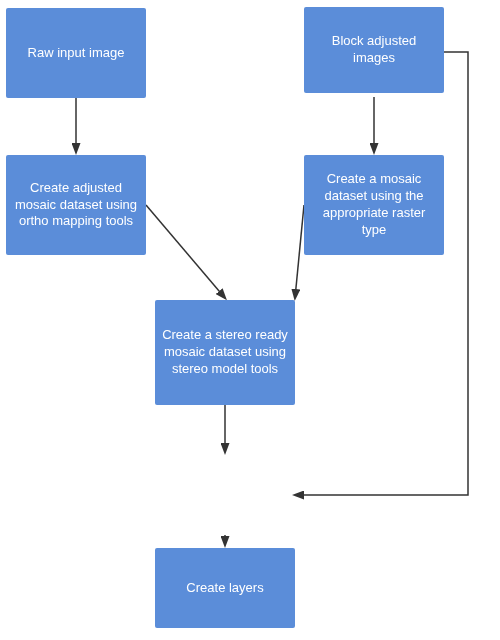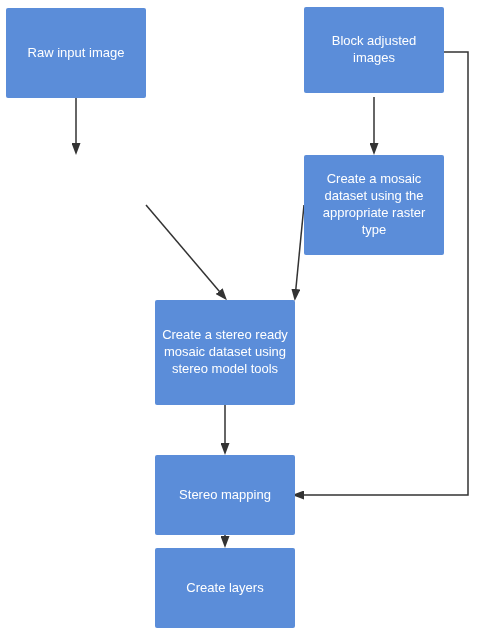--- a/index.html
+++ b/index.html
@@ -69,30 +69,30 @@
   </svg>
 
   <div class="box" style="left:6px; top:8px; width:140px; height:90px;">
     <span>Raw input image</span>
   </div>
 
   <div class="box" style="left:304px; top:7px; width:140px; height:86px;">
     <span>Block adjusted images</span>
   </div>
 
+  <div class="box" style="left:6px; top:155px; width:140px; height:100px;">
+    <span>Create adjusted mosaic dataset using ortho mapping tools</span>
+  </div>
 
   <div class="box" style="left:304px; top:155px; width:140px; height:100px;">
     <span>Create a mosaic dataset using the appropriate raster type</span>
   </div>
 
   <div class="box" style="left:155px; top:300px; width:140px; height:105px;">
     <span>Create a stereo ready mosaic dataset using stereo model tools</span>
   </div>
 
-  <div class="box" style="left:155px; top:455px; width:140px; height:80px;">
-    <span>Stereo mapping</span>
-  </div>
 
   <div class="box" style="left:155px; top:548px; width:140px; height:80px;">
     <span>Create layers</span>
   </div>
 
 </div>
 
 </body></html>

